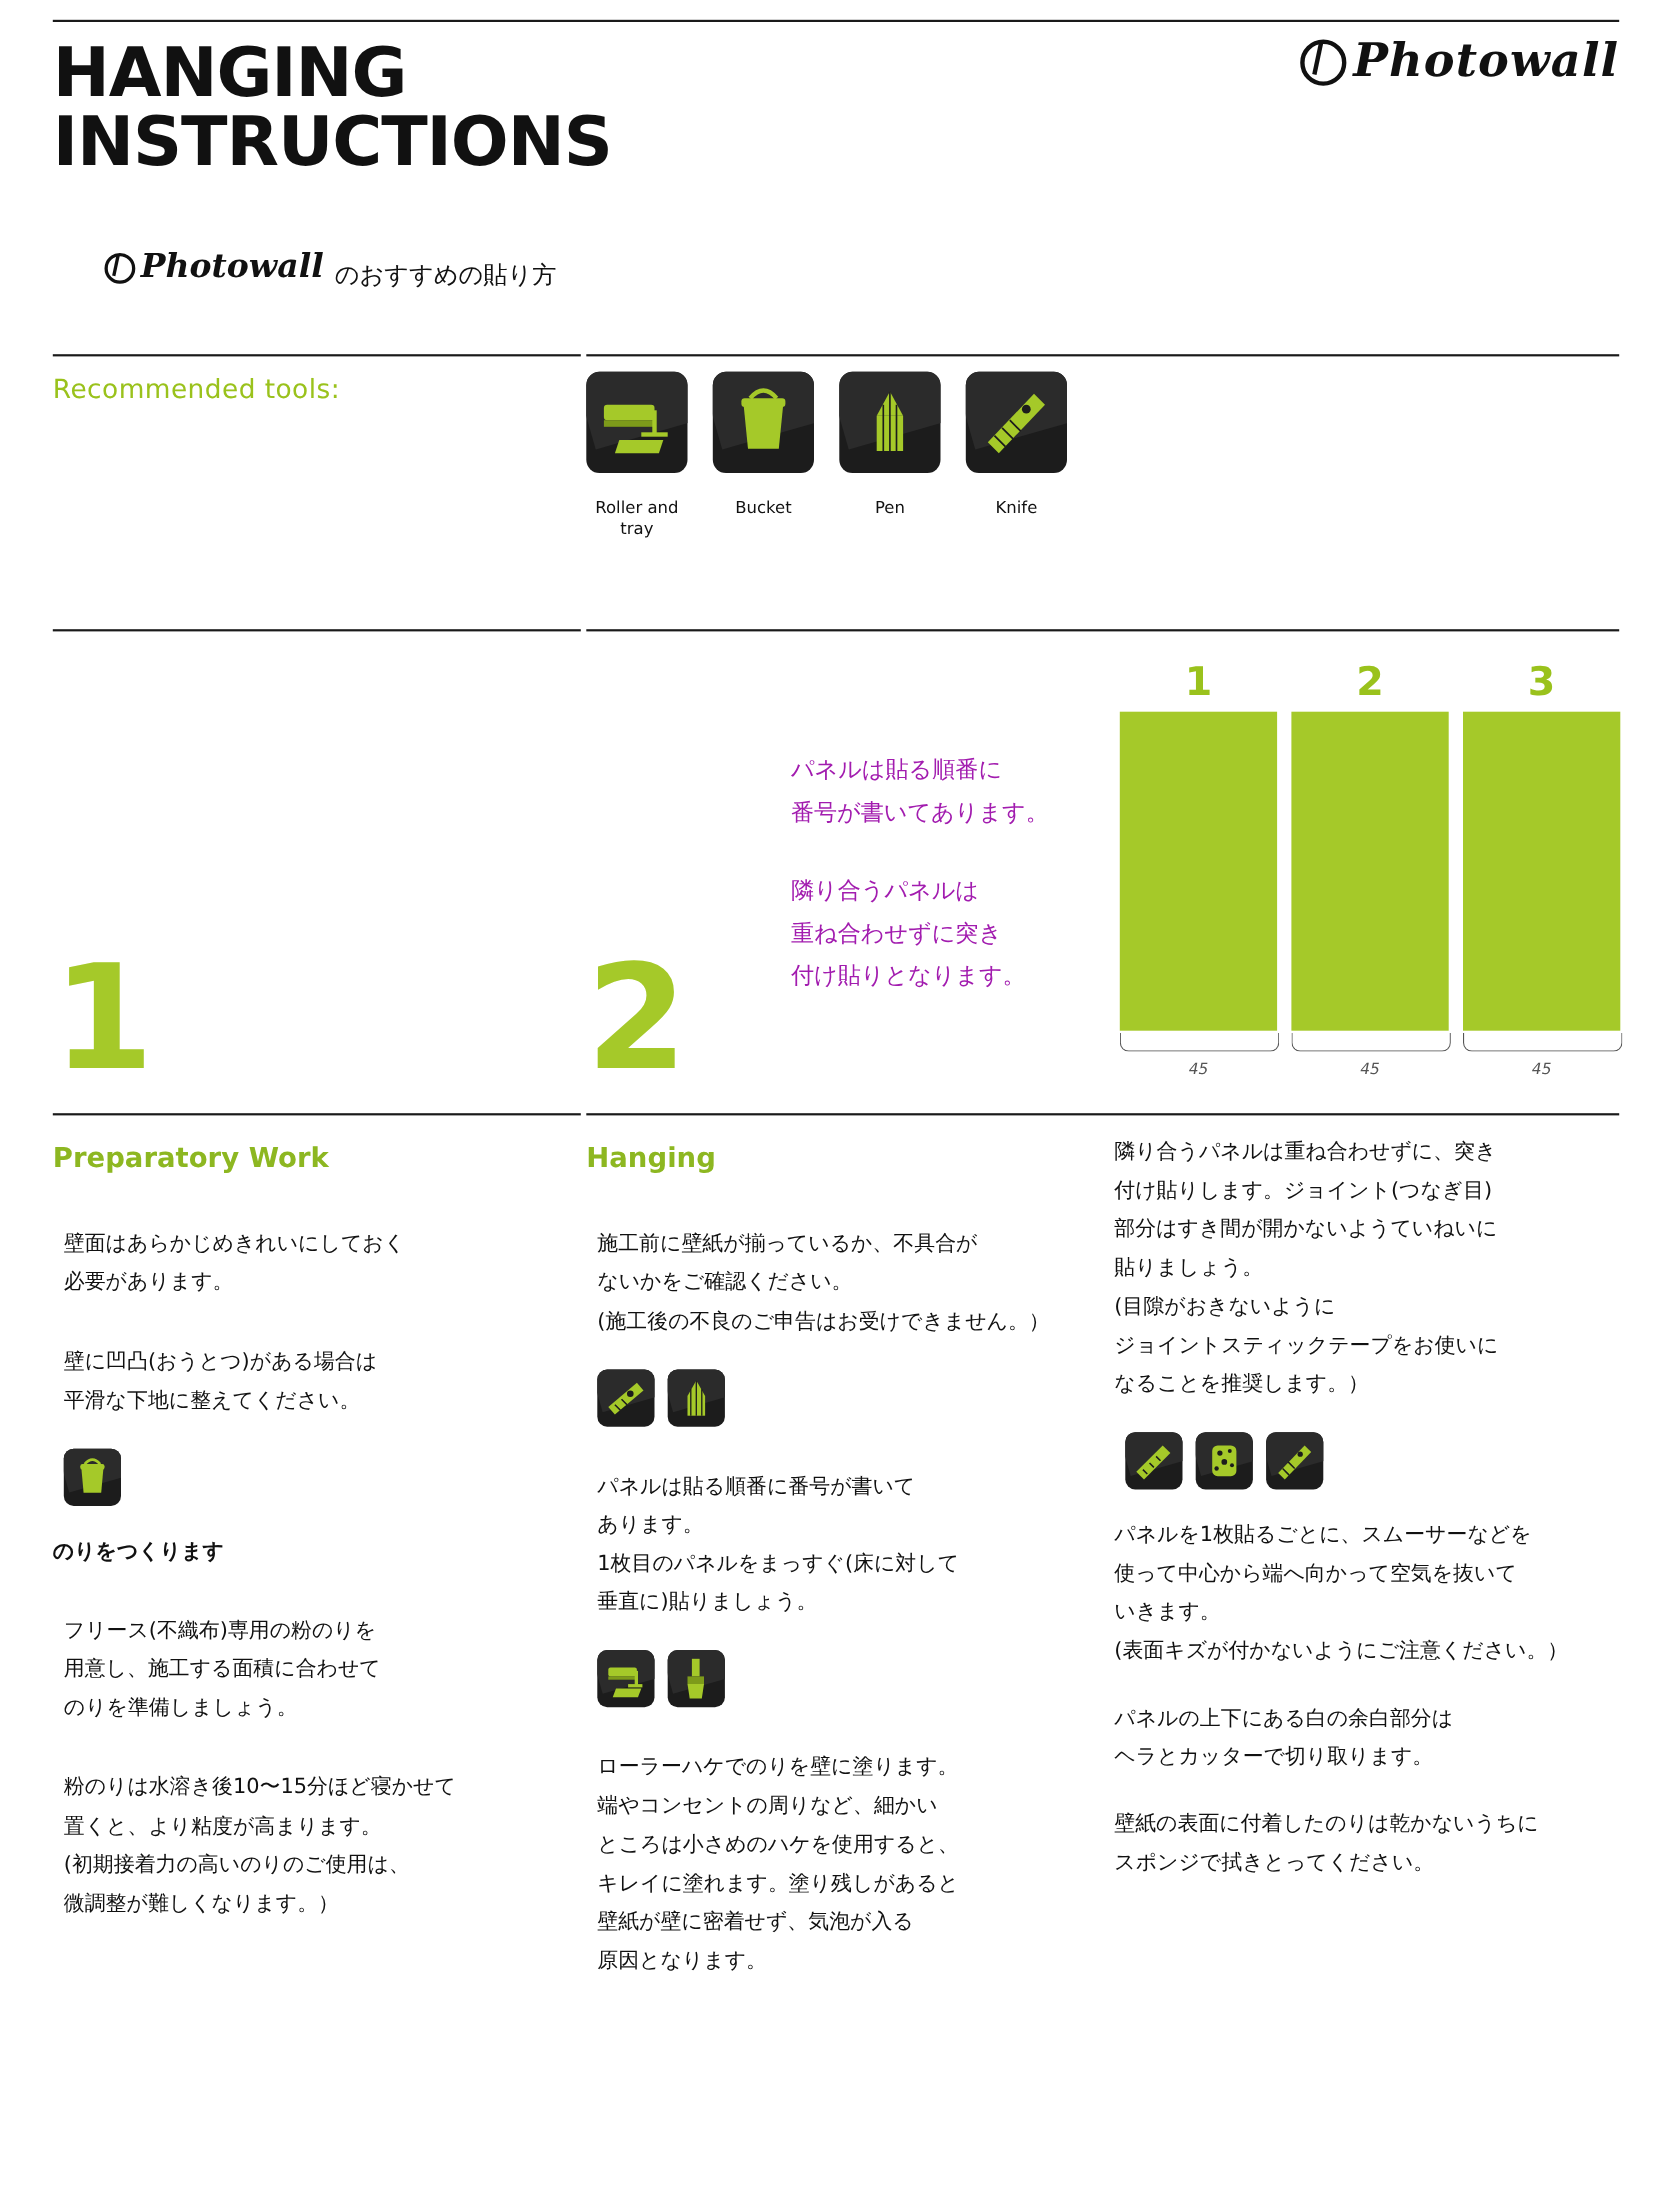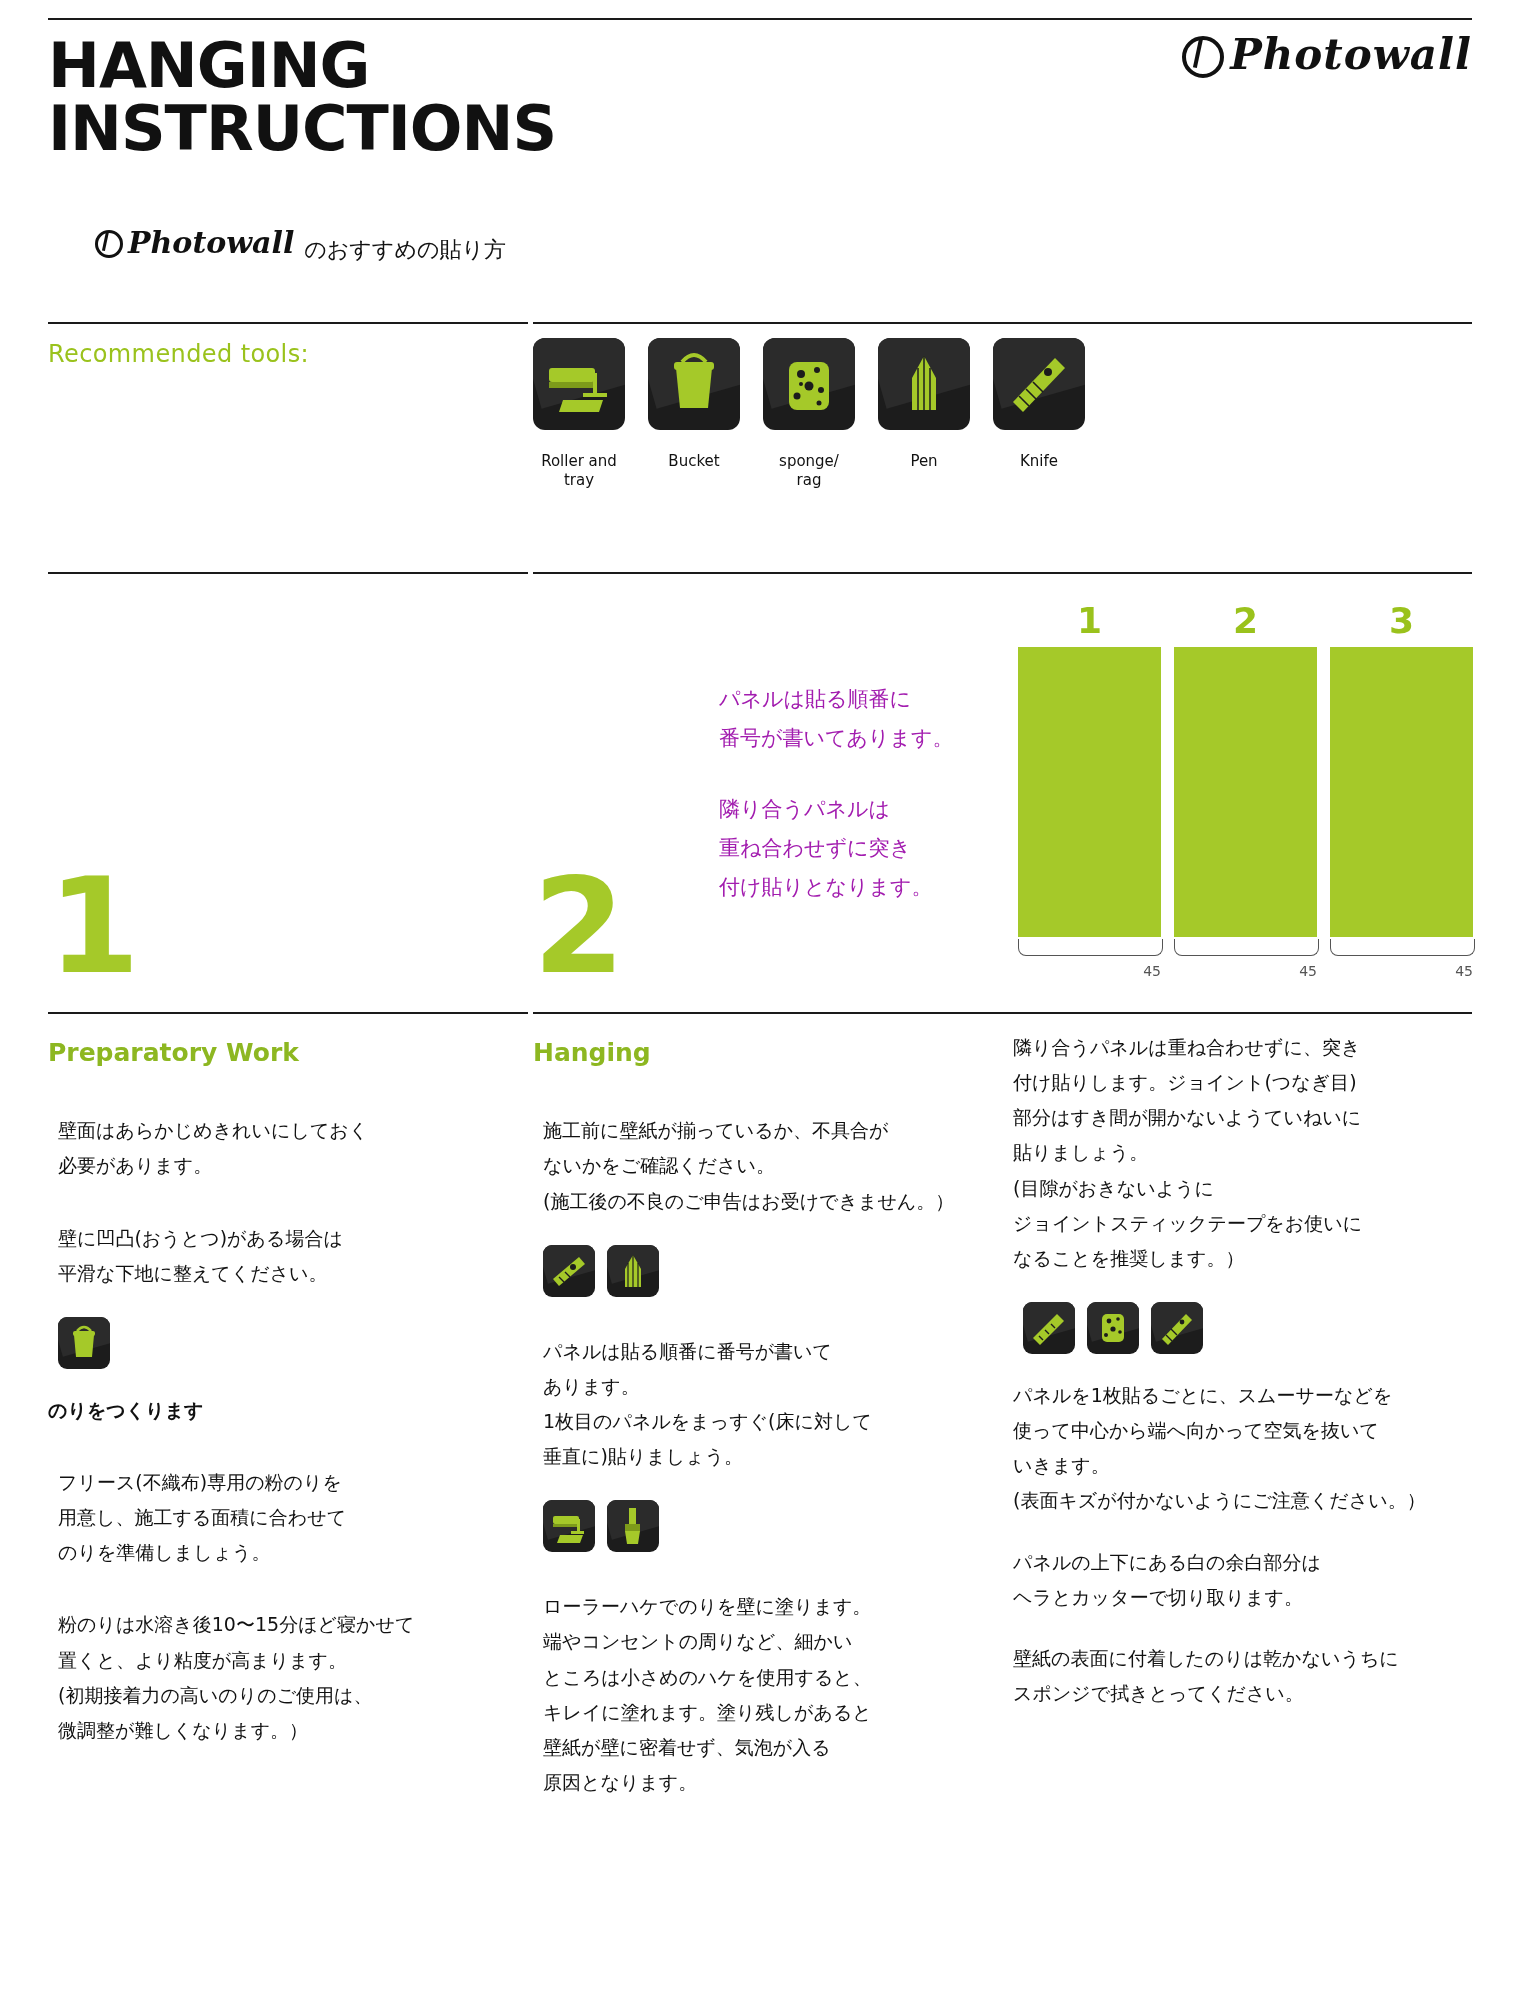--- a/index.html
+++ b/index.html
@@ -210,23 +210,24 @@
     height: 290px;
     background: #a5c929;
   }
   .measures {
     display: flex;
     gap: 13px;
     margin-top: 2px;
   }
   .measure {
     width: 143px;
-    text-align: right;
+    text-align: center;
     position: relative;
     padding-top: 22px;
+    font-style: italic;
   }
   .measure .brace {
     position: absolute;
     left: 0; top: 0;
     width: 143px;
     height: 16px;
     border: 1.5px solid #555;
     border-top: none;
     border-radius: 0 0 8px 8px;
   }
@@ -350,36 +351,20 @@
       <div class="tool-icon">
         <svg width="92" height="92" viewBox="0 0 92 92">
           <path d="M28 30 L64 30 L60 70 L32 70 Z" fill="#a5c929"></path>
           <rect x="26" y="24" width="40" height="8" rx="3" fill="#a5c929"></rect>
           <path d="M34 24 Q46 10 58 24" stroke="#a5c929" stroke-width="4" fill="none"></path>
         </svg>
       </div>
       <div class="tool-caption">Bucket</div>
     </div>
 
-    <div class="tool">
-      <div class="tool-icon">
-        <svg width="92" height="92" viewBox="0 0 92 92">
-          <rect x="26" y="24" width="40" height="48" rx="8" fill="#a5c929"></rect>
-          <circle cx="38" cy="36" r="4" fill="#1c1c1c"></circle>
-          <circle cx="54" cy="32" r="3" fill="#1c1c1c"></circle>
-          <circle cx="46" cy="48" r="4.5" fill="#1c1c1c"></circle>
-          <circle cx="58" cy="52" r="3" fill="#1c1c1c"></circle>
-          <circle cx="34" cy="58" r="3.5" fill="#1c1c1c"></circle>
-          <circle cx="56" cy="65" r="2.5" fill="#1c1c1c"></circle>
-          <circle cx="38" cy="46" r="2" fill="#1c1c1c"></circle>
-        </svg>
-      </div>
-      <div class="tool-caption">sponge/
-rag</div>
-    </div>
 
     <div class="tool">
       <div class="tool-icon">
         <svg width="92" height="92" viewBox="0 0 92 92">
           <path d="M46 18 L58 40 L34 40 Z" fill="#a5c929"></path>
           <rect x="34" y="40" width="24" height="32" fill="#a5c929"></rect>
           <path d="M46 18 L46 72" stroke="#1c1c1c" stroke-width="1.5"></path>
           <path d="M40 30 L40 72" stroke="#1c1c1c" stroke-width="1.5"></path>
           <path d="M52 30 L52 72" stroke="#1c1c1c" stroke-width="1.5"></path>
         </svg>

